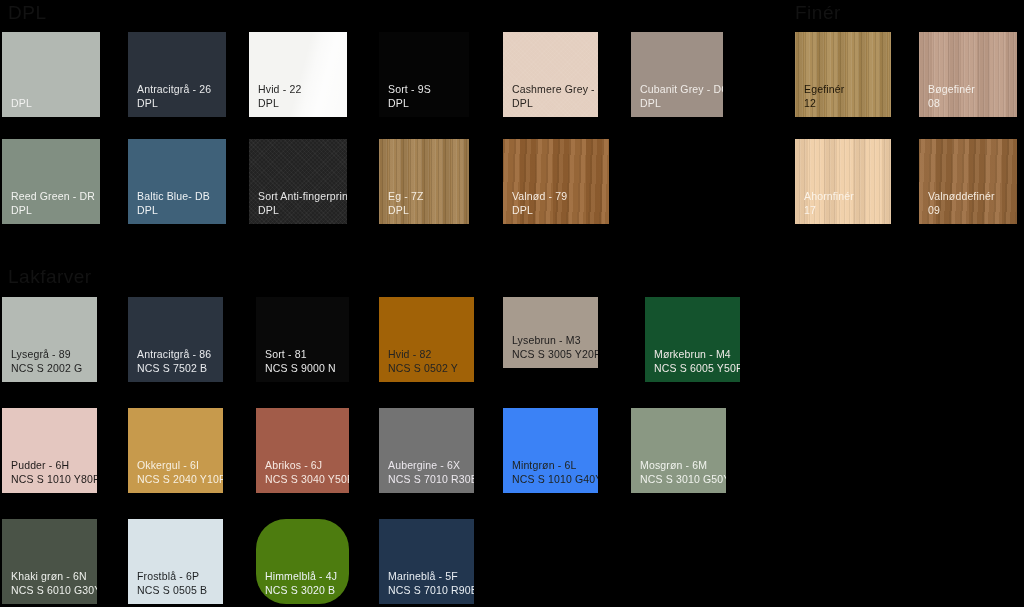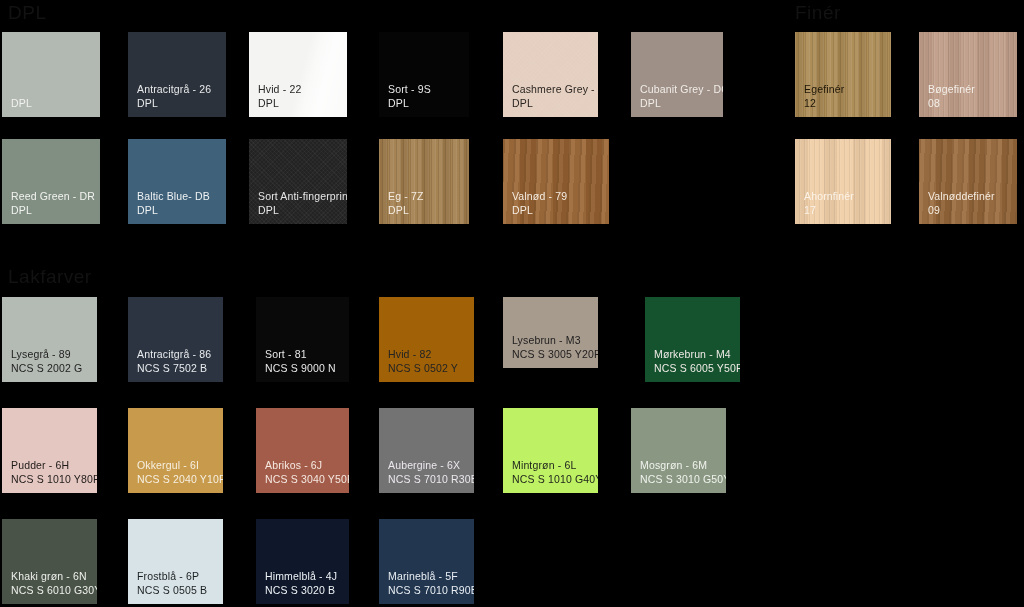--- a/index.html
+++ b/index.html
@@ -257,21 +257,21 @@
           <span class="l1">Abrikos - 6J</span>
           <span class="l2">NCS S 3040 Y50R</span>
         </div>
       </div>
       <div class="swatch" style="left: 379px; top: 408px; width: 95px; height: 85px; background: #737373;">
         <div class="labels" style="color: rgb(236, 232, 238);">
           <span class="l1">Aubergine - 6X</span>
           <span class="l2">NCS S 7010 R30B</span>
         </div>
       </div>
-      <div class="swatch" style="left: 503px; top: 408px; width: 95px; height: 85px; background: #bef264;">
+      <div class="swatch" style="left: 503px; top: 408px; width: 95px; height: 85px; background: #3b82f6;">
         <div class="labels" style="color: rgb(30, 33, 28);">
           <span class="l1">Mintgrøn - 6L</span>
           <span class="l2">NCS S 1010 G40Y</span>
         </div>
       </div>
       <div class="swatch" style="left: 631px; top: 408px; width: 95px; height: 85px; background: rgb(138, 152, 131);">
         <div class="labels" style="color: rgb(241, 243, 238);">
           <span class="l1">Mosgrøn - 6M</span>
           <span class="l2">NCS S 3010 G50Y</span>
         </div>
@@ -281,21 +281,21 @@
           <span class="l1">Khaki grøn - 6N</span>
           <span class="l2">NCS S 6010 G30Y</span>
         </div>
       </div>
       <div class="swatch" style="left: 128px; top: 519px; width: 95px; height: 85px; background: rgb(216, 227, 232);">
         <div class="labels" style="color: rgb(29, 32, 34); margin-top: 12px;">
           <span class="l1">Frostblå - 6P</span>
           <span class="l2">NCS S 0505 B</span>
         </div>
       </div>
-      <div class="swatch" style="left: 256px; top: 519px; width: 93px; height: 85px; background: #0f172a;">
+      <div class="swatch" style="left: 256px; top: 519px; width: 93px; height: 85px; background: #4d7c0f; border-radius: 30px;">
         <div class="labels" style="color: rgb(238, 243, 246);">
           <span class="l1">Himmelblå - 4J</span>
           <span class="l2">NCS S 3020 B</span>
         </div>
       </div>
       <div class="swatch" style="left: 379px; top: 519px; width: 95px; height: 85px; background: rgb(34, 54, 79);">
         <div class="labels" style="color: rgb(233, 238, 243);">
           <span class="l1">Marineblå - 5F</span>
           <span class="l2">NCS S 7010 R90B</span>
         </div>

